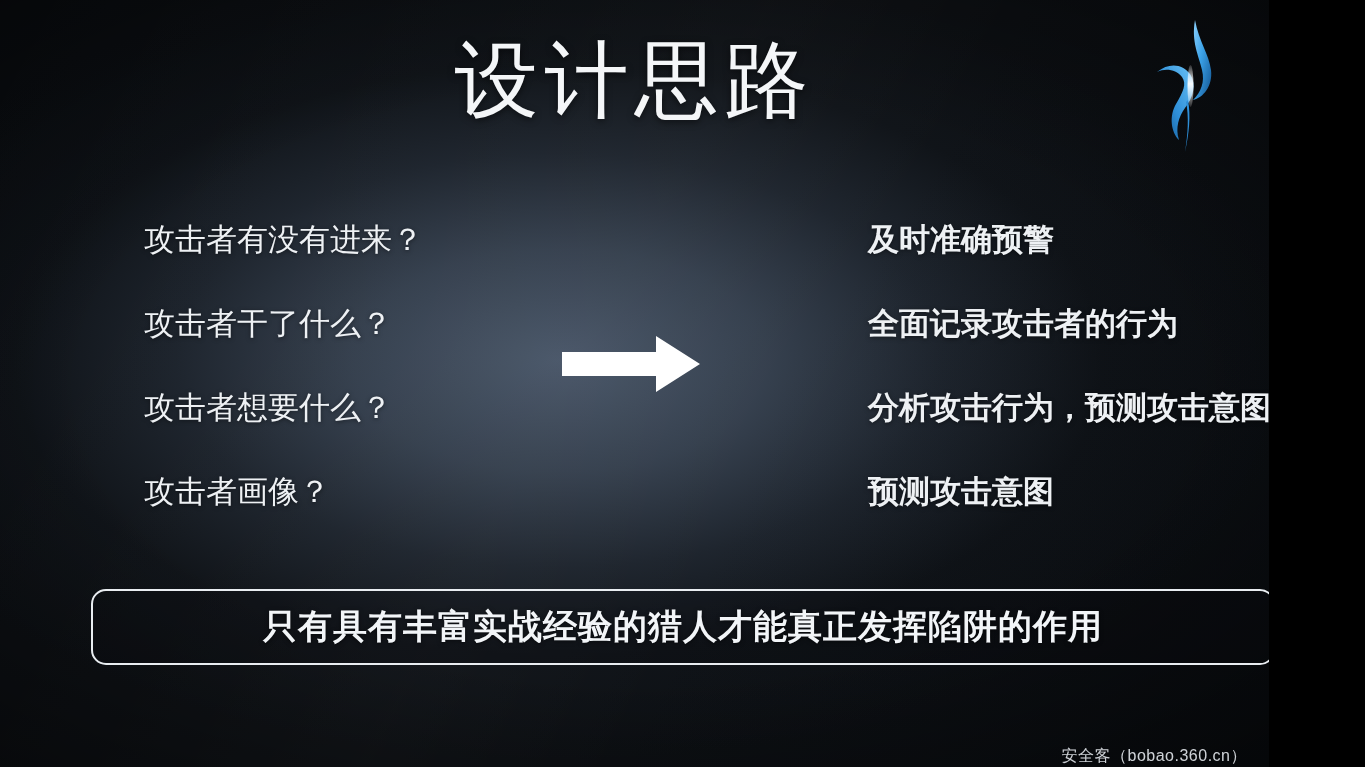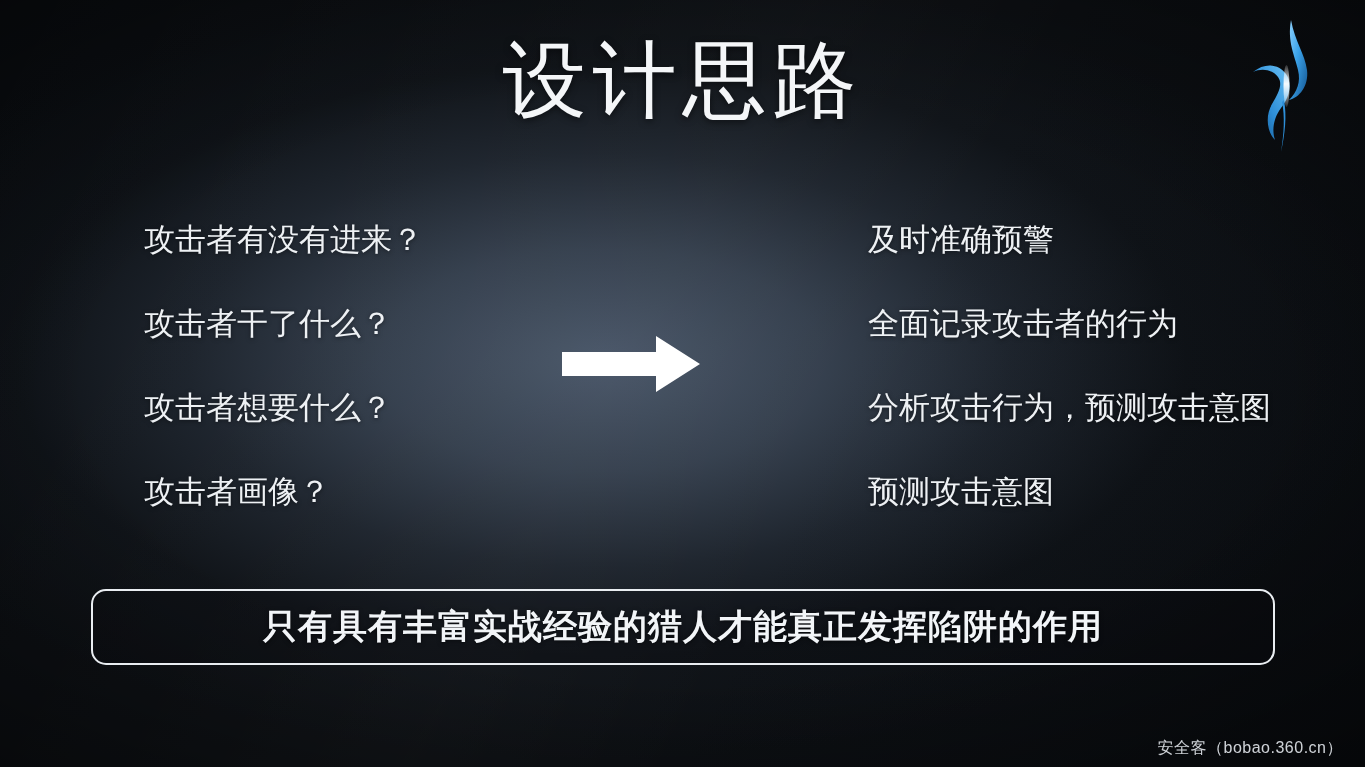--- a/index.html
+++ b/index.html
@@ -2,21 +2,21 @@
 <html><head>
 <meta charset="utf-8">
 <style>
   html, body {
     margin: 0;
     padding: 0;
     background: #000;
   }
   #slide {
     position: relative;
-    width: 1365px;
+    width: 1269px;
     height: 767px;
     overflow: hidden;
     font-family: "Liberation Sans", "DejaVu Sans", sans-serif;
     background-color: #0a0d11;
     background-image:
       radial-gradient(ellipse 58% 52% at 44% 47%,
         rgba(74, 88, 107, 0.95) 0%,
         rgba(58, 70, 86, 0.85) 28%,
         rgba(38, 47, 59, 0.62) 52%,
         rgba(20, 26, 33, 0.30) 74%,
@@ -75,21 +75,21 @@
     height: 150px;
   }
 
   
   .col {
     position: absolute;
     top: 222px;
     margin-left: 32px;
   }
   #col-left  { left: 112px; width: 420px; }
-  #col-right { left: 836px; width: 470px; }
+  #col-right { left: 836px; width: 470px; font-weight: bold; }
 
   .q-item, .a-item {
     height: 84px;
     display: flex;
     align-items: flex-start;
     font-size: 31px;
     line-height: 1.18;
     color: #eef1f4;
     white-space: nowrap;
     text-shadow: 0 1px 4px rgba(0,0,0,0.5);
@@ -125,21 +125,21 @@
     color: #f2f5f8;
     letter-spacing: 1px;
     white-space: nowrap;
     text-shadow: 0 1px 4px rgba(0,0,0,0.55);
   }
 
   
   #footer {
     position: absolute;
     right: 22px;
-    bottom: 8px;
+    bottom: 0;
     font-size: 16px;
     color: #dfe3e8;
     letter-spacing: 0.5px;
     white-space: nowrap;
     opacity: 0.92;
   }
 </style>
 </head>
 <body>
 

